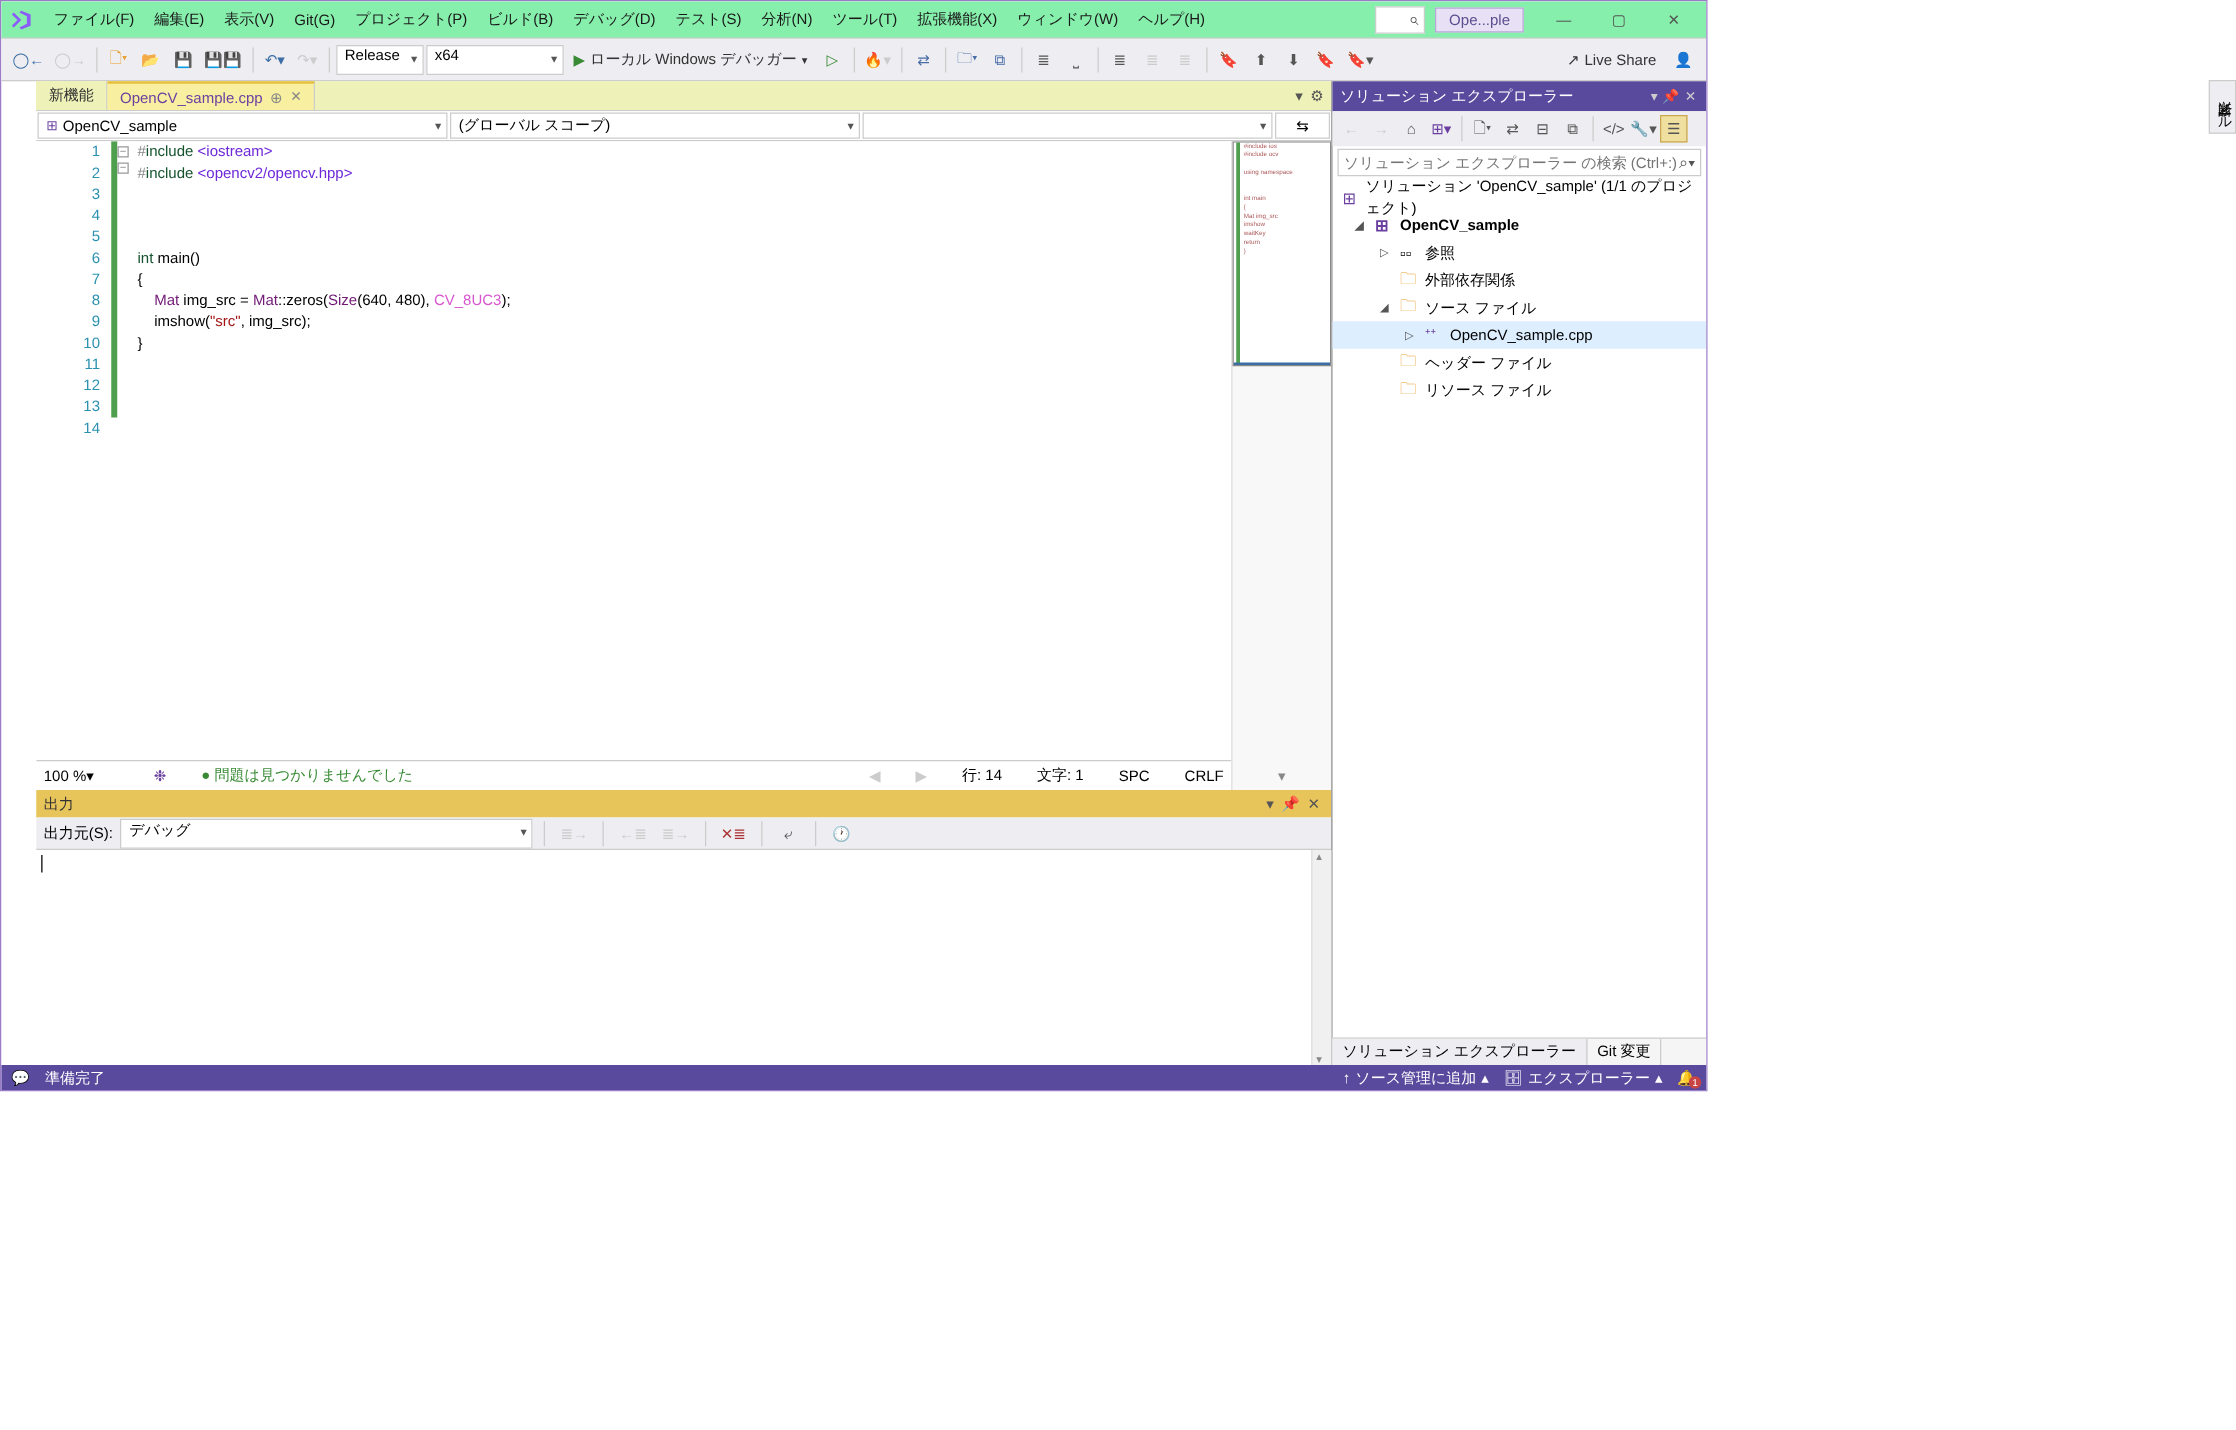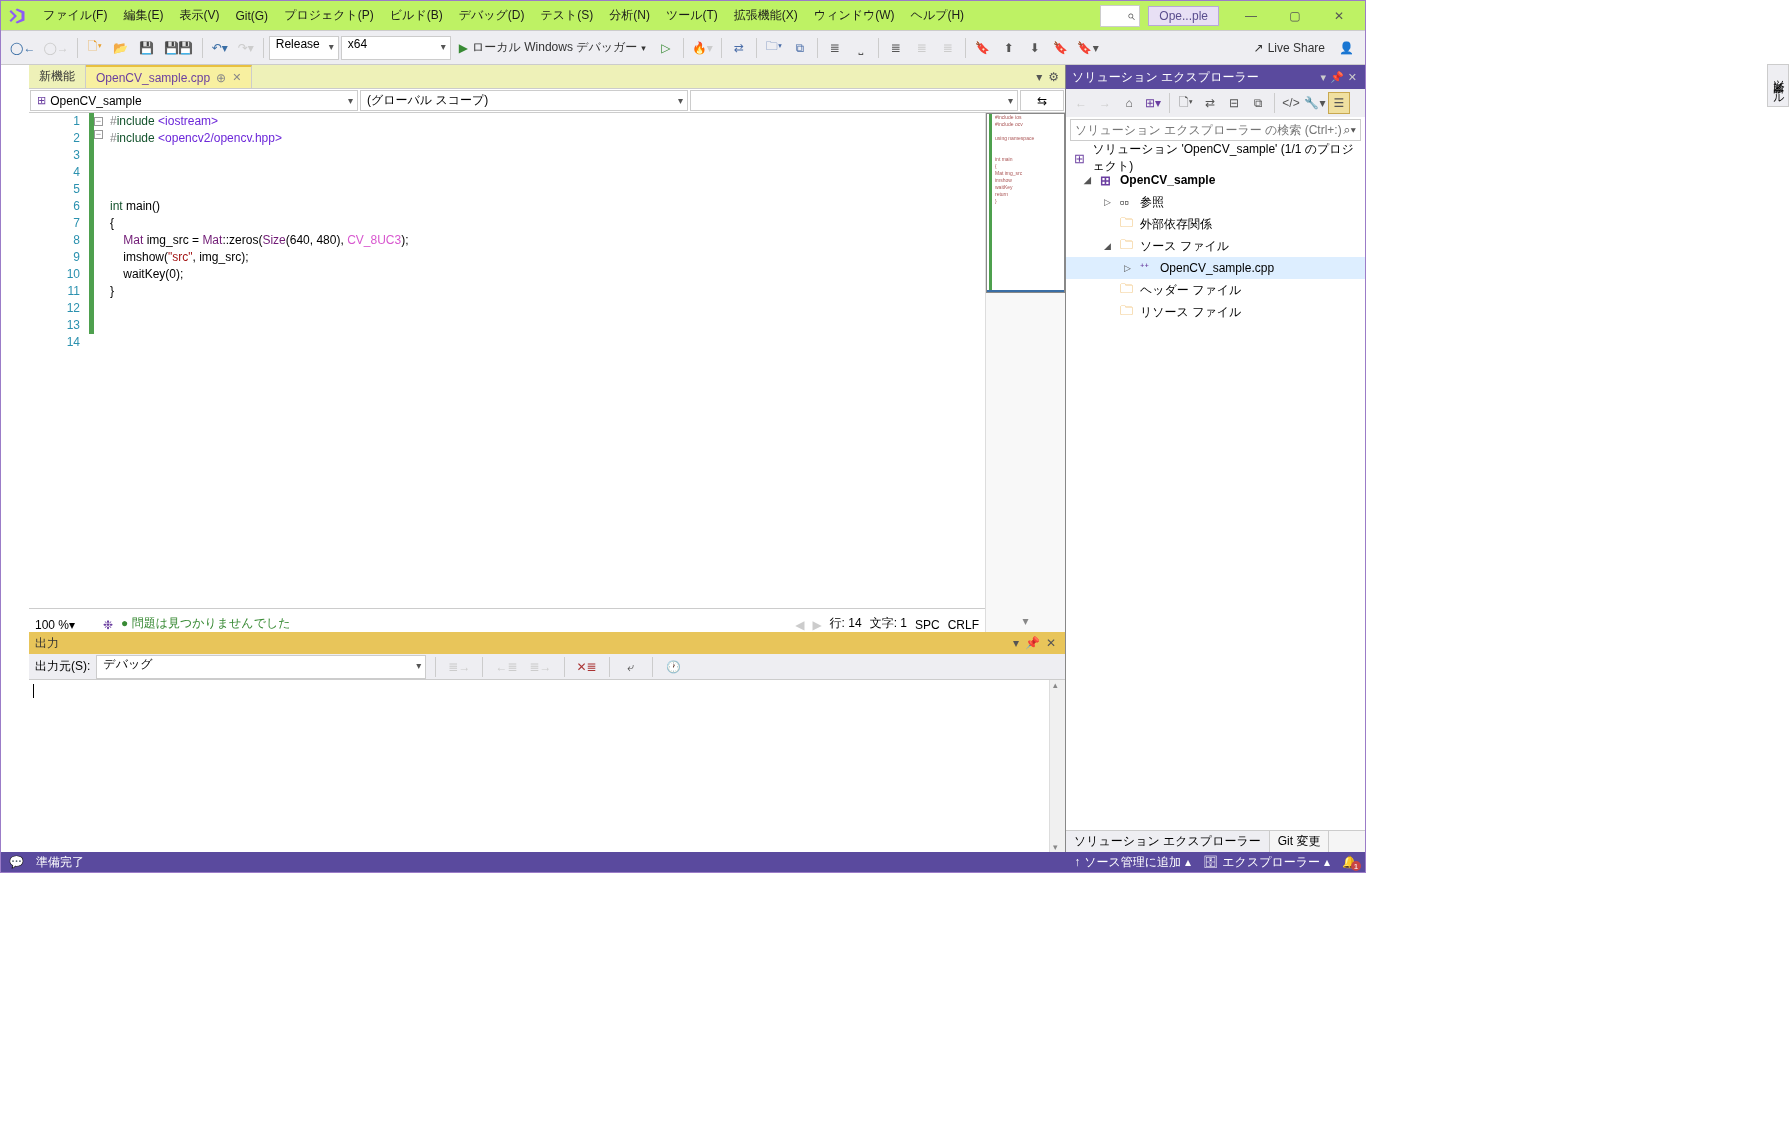--- a/index.html
+++ b/index.html
@@ -1,17 +1,17 @@
 <!DOCTYPE html>
 <html><head>
 <meta charset="utf-8">
 <style>
 *{margin:0;padding:0;box-sizing:border-box;font-family:"Yu Gothic UI","Meiryo",sans-serif;font-size:12px;}
 body{background:#fff;overflow:hidden;width:1366px;height:873px;border:1px solid #9b7cc8;transform-origin:top left;}
-.title-bar{height:30px;background:#bef264;display:flex;align-items:center;padding:0 4px;border-bottom:1px solid #ccc;}
+.title-bar{height:30px;background:#86efac;display:flex;align-items:center;padding:0 4px;border-bottom:1px solid #ccc;}
 .vs-logo{width:24px;height:24px;display:flex;align-items:center;justify-content:center;color:#8b5cf6;font-size:18px;margin-right:6px;}
 .title-bar .menu-item{padding:2px 8px;cursor:pointer;color:#1a1a1a;}
 .title-bar .spacer{flex:1;}
 .search-box{width:40px;height:22px;border:1px solid #ccc;background:#fff;display:flex;align-items:center;justify-content:flex-end;padding:0 4px;margin-right:8px;}
 .search-box::after{content:"⌕";font-size:14px;color:#555;transform:scaleX(-1);}
 .title-sol{padding:2px 10px;background:#e8e0f5;border:1px solid #b8a8d8;color:#5a4e8e;margin-right:10px;}
 .win-btn{width:44px;height:28px;display:flex;align-items:center;justify-content:center;color:#555;}
 
 .toolbar{height:34px;background:#eeeef2;display:flex;align-items:center;padding:0 6px;gap:2px;border-bottom:1px solid #ccc;}
 .tb-btn{height:24px;min-width:24px;display:flex;align-items:center;justify-content:center;padding:0 3px;color:#555;}
@@ -47,21 +47,21 @@
 .change-bar .changed{background:#4ea04e;height:100%;}
 .outline{width:14px;background:#fff;color:#888;font-size:9px;}
 .outline .box{border:1px solid #999;width:9px;height:9px;margin-top:4px;display:flex;align-items:center;justify-content:center;line-height:7px;font-size:9px;}
 .code{flex:1;padding-left:2px;}
 .code-line{height:17px;white-space:pre;position:relative;}
 .blue{color:#14532d;}.type{color:#701a75;}.str{color:#a31515;}.mag{color:#af00db;}.gray{color:#888;}.red{color:#6d28d9;}.pink{color:#d857cf;}
 
 .minimap{width:80px;background:#f8f8f8;border-left:1px solid #ddd;position:relative;}
 .minimap-box{position:absolute;top:0;left:0;right:0;height:180px;border:1px solid #888;background:#fff;}
 
-.status-editor{height:24px;background:#fff;border-top:1px solid #ccc;display:flex;align-items:flex-end;padding:0 6px;gap:8px;font-size:11px;}
+.status-editor{height:24px;background:#fff;border-top:1px solid #ccc;display:flex;align-items:center;padding:0 6px;gap:28px;font-size:11px;}
 .status-editor .zoom{width:60px;display:flex;align-items:center;}
 .status-editor .spacer{flex:1;}
 .status-editor .ok{color:#388a34;}
 
 .output-panel{height:220px;display:flex;flex-direction:column;}
 .output-title{height:22px;background:#e8c55a;display:flex;align-items:center;padding:0 6px;color:#333;font-size:12px;}
 .output-title .spacer{flex:1;}
 .output-title .pin{color:#555;margin:0 3px;}
 .output-toolbar{height:26px;background:#eeeef2;display:flex;align-items:center;padding:0 6px;gap:6px;border-bottom:1px solid #ccc;}
 .output-toolbar .lbl{}
@@ -246,21 +246,20 @@
           <div class="code">
 <div class="code-line"><span class="gray">#</span><span class="blue">include</span> <span class="red">&lt;iostream&gt;</span></div>
 <div class="code-line"><span class="gray">#</span><span class="blue">include</span> <span class="red">&lt;opencv2/opencv.hpp&gt;</span></div>
 <div class="code-line"></div>
 <div class="code-line"></div>
 <div class="code-line"></div>
 <div class="code-line"><span class="blue">int</span> <span>main</span>()</div>
 <div class="code-line">{</div>
 <div class="code-line">    <span class="type">Mat</span> img_src = <span class="type">Mat</span>::zeros(<span class="type">Size</span>(640, 480), <span class="pink">CV_8UC3</span>);</div>
 <div class="code-line">    imshow(<span class="str">"src"</span>, img_src);</div>
-<div class="code-line">    waitKey(0);</div>
 <div class="code-line">}</div>
 <div class="code-line"></div>
           </div>
         </div>
 
         <div class="status-editor">
           <div class="zoom"><span>100 %</span> ▾</div>
           <div style="color:#6b3fa0;">❉</div>
           <div class="ok">● <span>問題は見つかりませんでした</span></div>
           <div class="spacer"></div>

